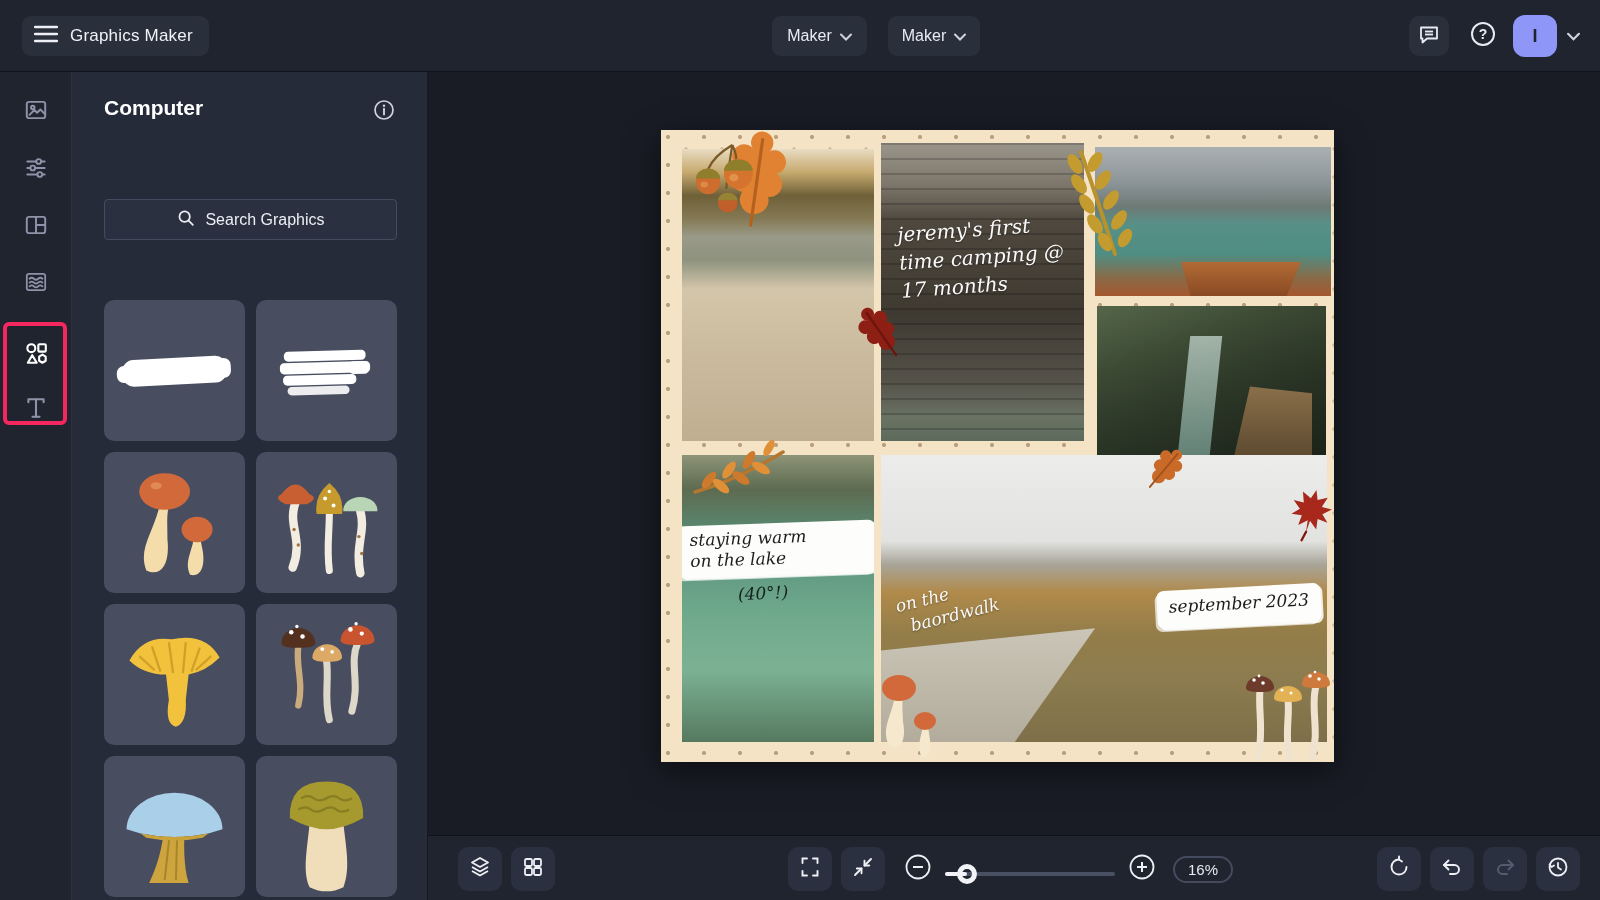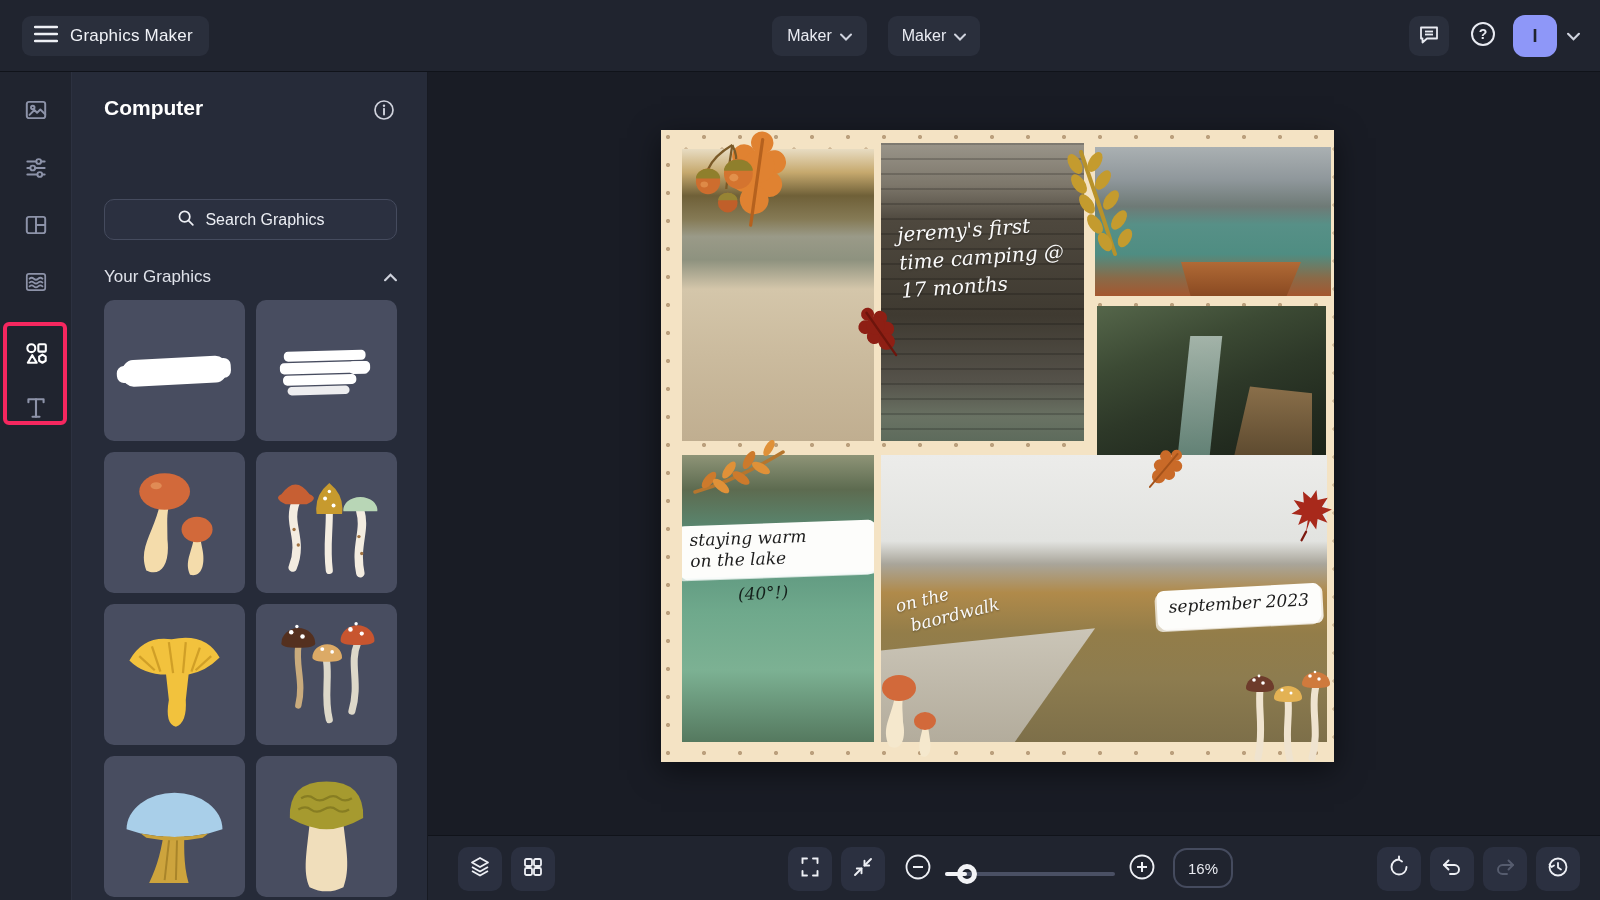--- a/index.html
+++ b/index.html
@@ -34,21 +34,21 @@
 
   
   .panel { position:absolute; left:72px; top:72px; width:356px; height:828px;
            background:#262b39; border-right:1px solid #171a22; z-index:10; overflow:hidden; }
   .panel-title { position:absolute; left:32px; top:24px; font-size:21px; font-weight:bold; color:#ffffff; }
   .info-btn { position:absolute; left:300px; top:26px; width:24px; height:24px; cursor:pointer; }
   .computer-btn { position:absolute; left:32px; top:75px; width:293px; height:41px;
                   background:#8e97f8; border-radius:8px; color:#20242e; font-size:16px; font-weight:600;
                   display:flex; align-items:center; justify-content:center; cursor:pointer; }
   .search-btn { position:absolute; left:32px; top:127px; width:293px; height:41px;
-                background:#2b3040; border:1px solid #454b5e; border-radius:10px;
+                background:#2b3040; border:1px solid #454b5e; border-radius:4px;
                 color:#eceef4; font-size:16px; display:flex; align-items:center; justify-content:center;
                 gap:10px; cursor:pointer; }
   .section-row { position:absolute; left:32px; top:193px; width:293px; height:24px;
                  display:flex; align-items:center; justify-content:space-between; cursor:pointer; }
   .section-row .label { font-size:17px; color:#dfe2ea; }
   .tile { position:absolute; width:141px; height:141px; background:#484d60; border-radius:10px;
           display:flex; align-items:center; justify-content:center; cursor:pointer; }
 
   
   .canvas-area { position:absolute; left:428px; top:72px; width:1172px; height:763px; background:#191c25; }
@@ -81,21 +81,21 @@
   .toolbar { position:absolute; left:428px; top:835px; width:1172px; height:65px;
              background:#20242f; border-top:1px solid #10131a; z-index:15; }
   .tool-btn { position:absolute; top:11px; width:44px; height:44px; background:#2b3040; border-radius:10px;
               display:flex; align-items:center; justify-content:center; cursor:pointer; }
   .bare-btn { position:absolute; display:flex; align-items:center; justify-content:center; cursor:pointer; }
   .zoom-track { position:absolute; left:517px; top:36px; width:170px; height:4px;
                 background:#4a5064; border-radius:2px; cursor:pointer; }
   .zoom-fill { position:absolute; left:0; top:0; height:4px; width:22px; background:#f2f3f6; border-radius:2px; }
   .zoom-knob { position:absolute; left:12px; top:-8px; width:20px; height:20px; border-radius:50%;
                border:5px solid #f2f3f6; background:transparent; cursor:grab; }
-  .zoom-box { position:absolute; left:745px; top:12px; width:60px; height:40px;
+  .zoom-box { position:absolute; left:745px; top:20px; width:60px; height:27px;
               border:2px solid #454b5e; border-radius:14px; color:#e8eaf0; font-size:15px;
               display:flex; align-items:center; justify-content:center; cursor:pointer; }
 </style>
 </head>
 <body>
 
 <div class="app">
 
   <div class="topbar">
     <div class="menu-box">
@@ -232,28 +232,20 @@
       </span>
     </div>
     <div class="search-btn">
       <span>
         <svg width="19" height="19" viewBox="0 0 22 22" fill="none" stroke="#eceef4" stroke-width="2" stroke-linecap="round">
             <circle cx="10" cy="10" r="6"></circle>
             <line x1="14.6" y1="14.6" x2="19.5" y2="19.5"></line>
           </svg>
       </span>
       <span>Search Graphics</span>
-    </div>
-    <div class="section-row">
-      <span class="label">Your Graphics</span>
-      <span>
-        <svg width="13" height="9" viewBox="0 0 12 8">
-            <path d="M1 6.5 L6 1.5 L11 6.5" fill="none" stroke="#cfd2dc" stroke-width="2" stroke-linecap="round"></path>
-          </svg>
-      </span>
     </div>
 
     <div class="tile" style="left:32px; top:228px;">
       <svg width="141" height="141" viewBox="0 0 100 100">
           <g transform="rotate(-3 50 50)" fill="#ffffff">
             <rect x="13" y="41" width="74" height="19" rx="8"></rect>
             <rect x="9" y="45" width="12" height="12" rx="5"></rect>
             <rect x="79" y="43" width="11" height="14" rx="5"></rect>
           </g>
         </svg>

